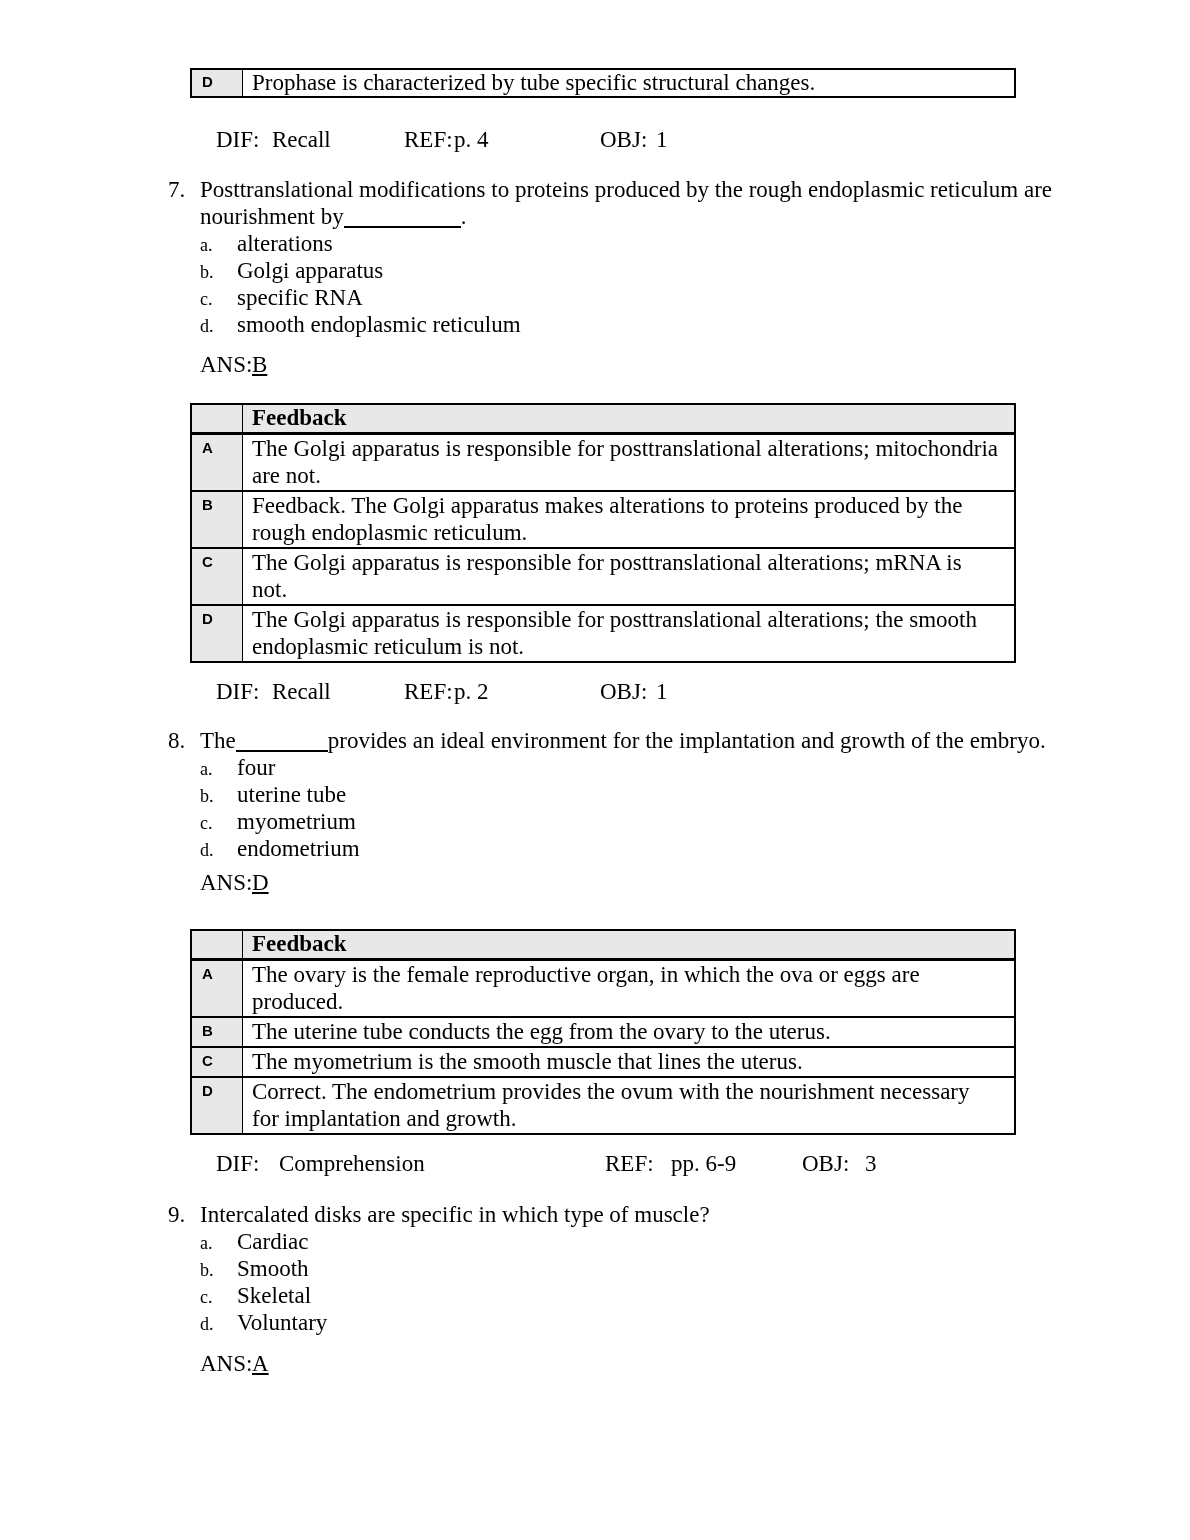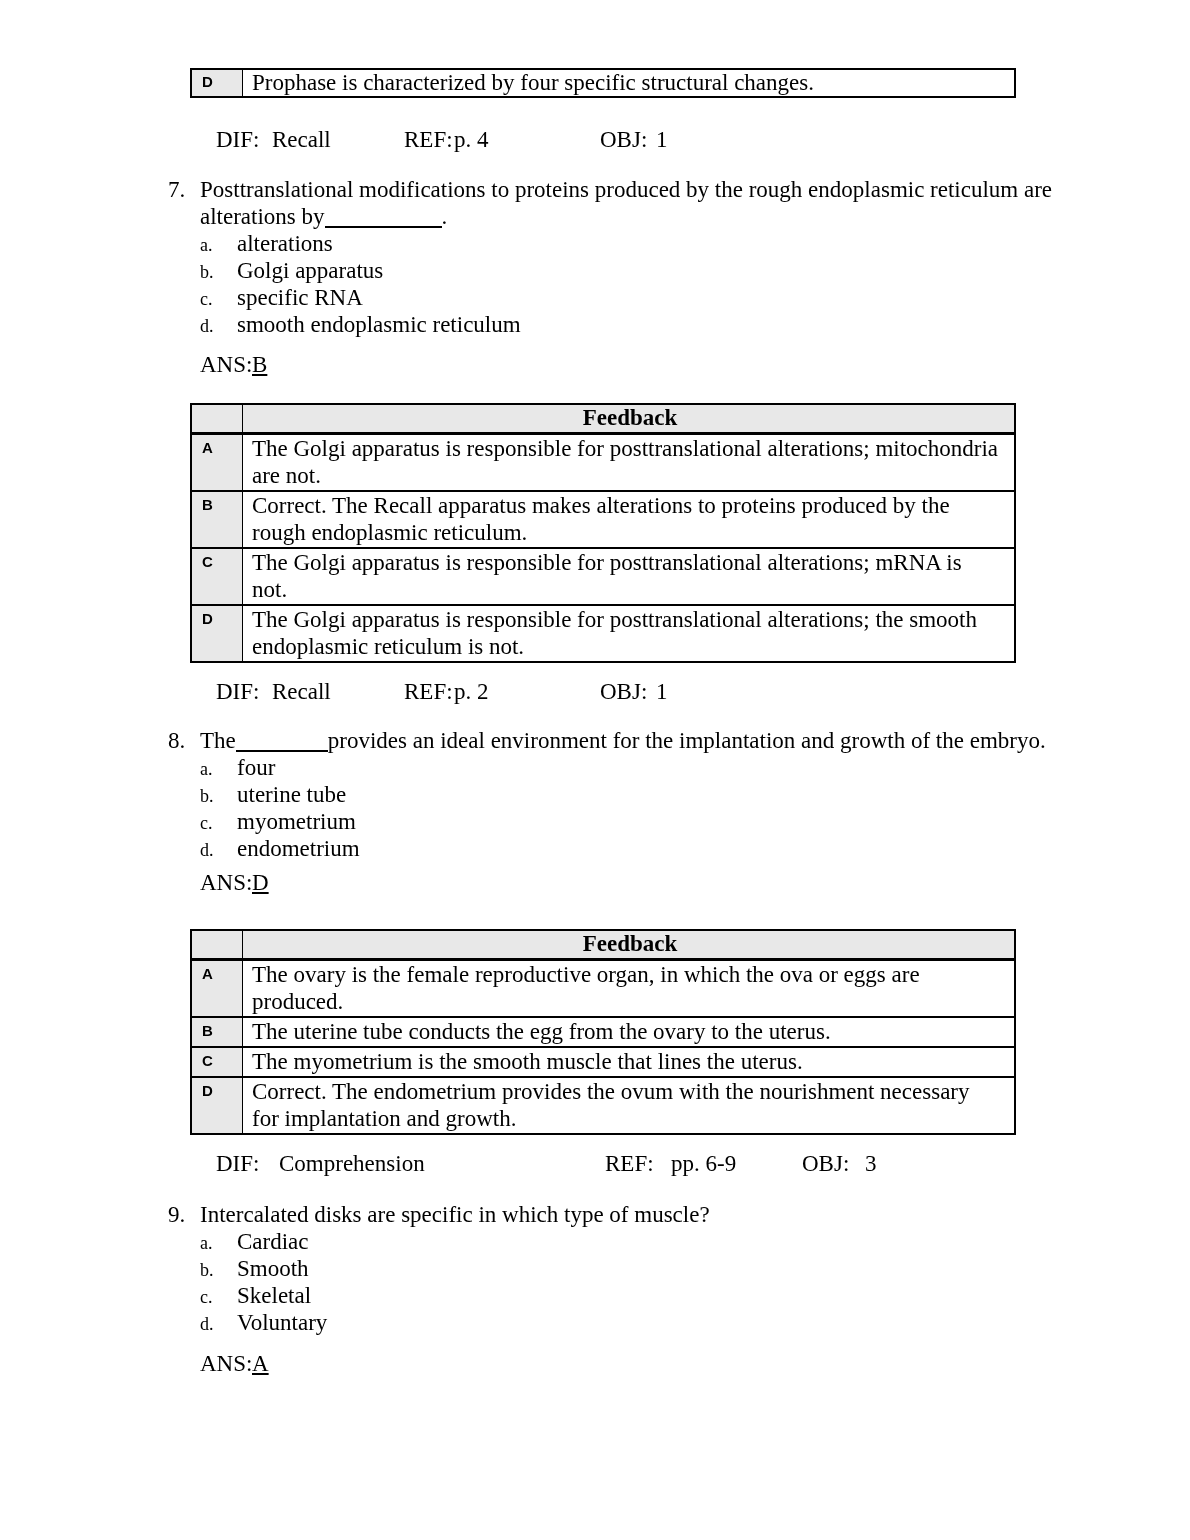--- a/index.html
+++ b/index.html
@@ -50,47 +50,47 @@
   .lblcell{
     width:40px;background:var(--label-bg);
     font-family:"Liberation Sans",sans-serif;font-weight:bold;font-size:15px;
     padding:3px 0 0 10px;line-height:19px;text-align:left;
   }
   .txtcell{
     padding:0 6px 1px 9px;line-height:27px;white-space:pre-line;text-align:left;font-weight:normal;
   }
   .co .txtcell{height:25px;line-height:25px;white-space:nowrap;}
   .co .lblcell{padding-top:2px;}
-  .fb th.txtcell{font-weight:bold;background:var(--label-bg);height:26px;line-height:26px;text-align:center;}
+  .fb th.txtcell{font-weight:bold;background:var(--label-bg);height:26px;line-height:26px;}
   .fb th.lblcell{background:var(--label-bg);}
 </style>
 </head>
 <body>
 
 <table class="co" style="top:68px">
   <tbody>
     <tr>
       <td class="lblcell">D</td>
-      <td class="txtcell">Prophase is characterized by four specific structural changes.</td>
+      <td class="txtcell">Prophase is characterized by tube specific structural changes.</td>
     </tr>
   </tbody>
 </table>
 
 <div class="meta" style="top:126px">
   <span class="m-a">DIF:</span>
   <span class="m-b">Recall</span>
   <span class="m-c">REF:</span>
   <span class="m-d">p. 4</span>
   <span class="m-e">OBJ:</span>
   <span class="m-f">1</span>
 </div>
 
 <div class="qnum" style="top:176px">7.</div>
 <div class="qline" style="top:176px">Posttranslational modifications to proteins produced by the rough endoplasmic reticulum are</div>
-<div class="qline" style="top:203px"><span>alterations by</span><span class="blank blank-q7"></span><span>.</span></div>
+<div class="qline" style="top:203px"><span>nourishment by</span><span class="blank blank-q7"></span><span>.</span></div>
 
 <div class="opt" style="top:230px"><span class="olett">a.</span><span>alterations</span></div>
 <div class="opt" style="top:257px"><span class="olett">b.</span><span>Golgi apparatus</span></div>
 <div class="opt" style="top:284px"><span class="olett">c.</span><span>specific RNA</span></div>
 <div class="opt" style="top:311px"><span class="olett">d.</span><span>smooth endoplasmic reticulum</span></div>
 
 <div class="ans" style="top:351px"><span class="anslab">ANS:</span><span>B</span></div>
 
 <table class="fb" style="top:403px">
   <tbody>
@@ -98,21 +98,21 @@
       <th class="lblcell"></th>
       <th class="txtcell">Feedback</th>
     </tr>
     <tr>
       <td class="lblcell">A</td>
       <td class="txtcell">The Golgi apparatus is responsible for posttranslational alterations; mitochondria
 are not.</td>
     </tr>
     <tr>
       <td class="lblcell">B</td>
-      <td class="txtcell">Correct. The Recall apparatus makes alterations to proteins produced by the
+      <td class="txtcell">Feedback. The Golgi apparatus makes alterations to proteins produced by the
 rough endoplasmic reticulum.</td>
     </tr>
     <tr>
       <td class="lblcell">C</td>
       <td class="txtcell">The Golgi apparatus is responsible for posttranslational alterations; mRNA is
 not.</td>
     </tr>
     <tr>
       <td class="lblcell">D</td>
       <td class="txtcell">The Golgi apparatus is responsible for posttranslational alterations; the smooth

